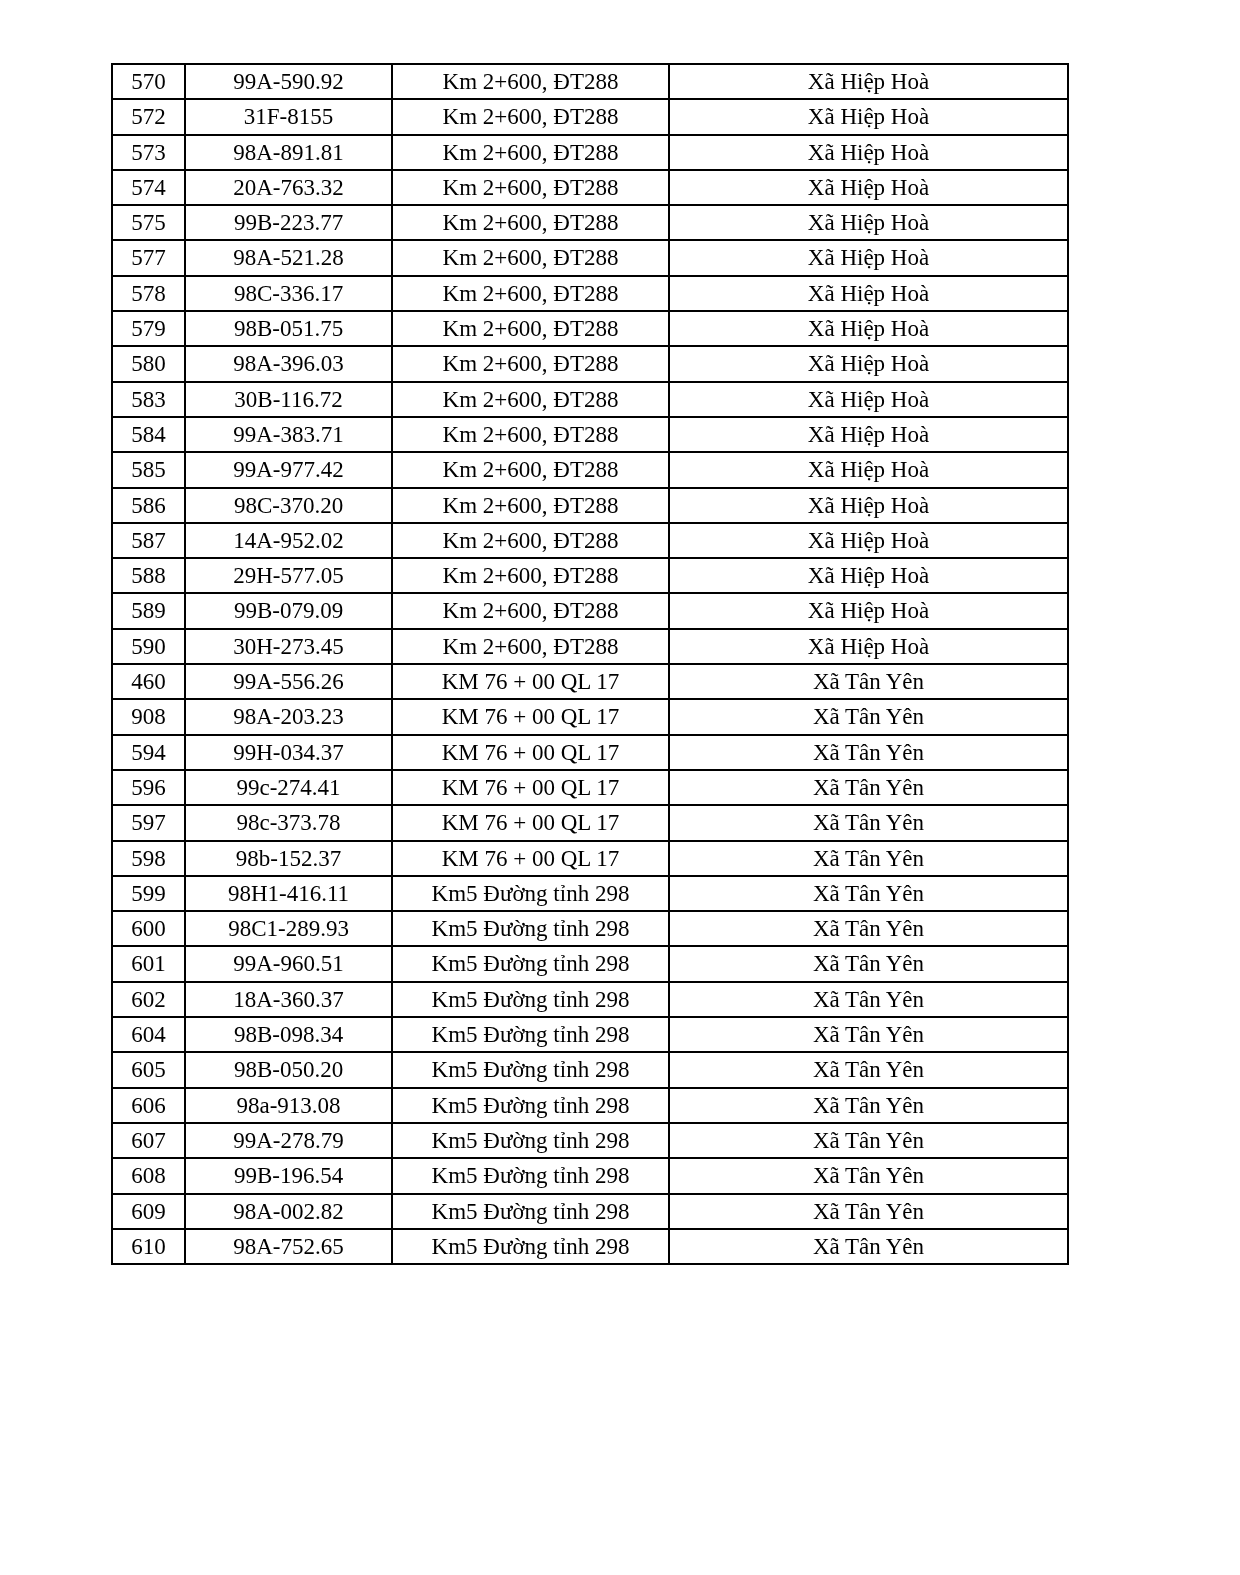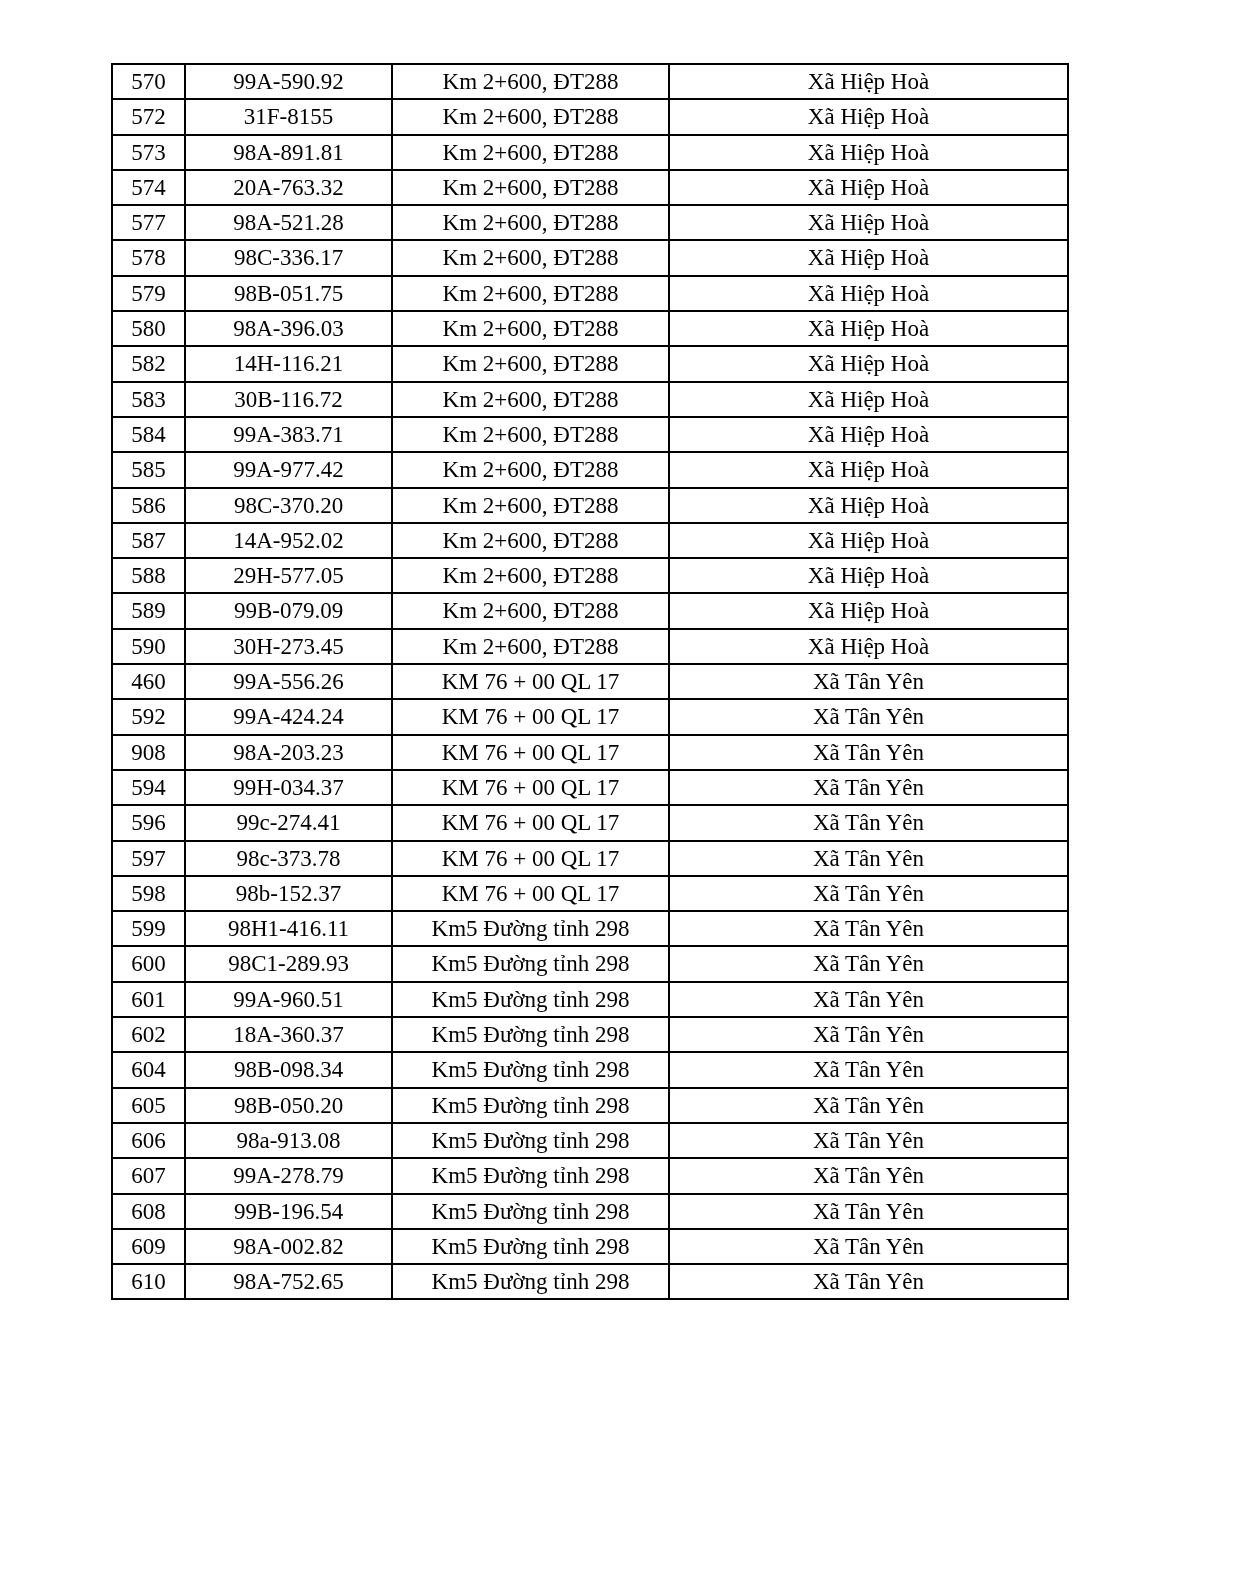--- a/index.html
+++ b/index.html
@@ -74,20 +74,26 @@
     <td>Km 2+600, ĐT288</td>
     <td>Xã Hiệp Hoà</td>
   </tr>
         <tr>
     <td>574</td>
     <td>20A-763.32</td>
     <td>Km 2+600, ĐT288</td>
     <td>Xã Hiệp Hoà</td>
   </tr>
         <tr>
+    <td>575</td>
+    <td>99B-223.77</td>
+    <td>Km 2+600, ĐT288</td>
+    <td>Xã Hiệp Hoà</td>
+  </tr>
+        <tr>
     <td>577</td>
     <td>98A-521.28</td>
     <td>Km 2+600, ĐT288</td>
     <td>Xã Hiệp Hoà</td>
   </tr>
         <tr>
     <td>578</td>
     <td>98C-336.17</td>
     <td>Km 2+600, ĐT288</td>
     <td>Xã Hiệp Hoà</td>
@@ -98,26 +104,20 @@
     <td>Km 2+600, ĐT288</td>
     <td>Xã Hiệp Hoà</td>
   </tr>
         <tr>
     <td>580</td>
     <td>98A-396.03</td>
     <td>Km 2+600, ĐT288</td>
     <td>Xã Hiệp Hoà</td>
   </tr>
         <tr>
-    <td>582</td>
-    <td>14H-116.21</td>
-    <td>Km 2+600, ĐT288</td>
-    <td>Xã Hiệp Hoà</td>
-  </tr>
-        <tr>
     <td>583</td>
     <td>30B-116.72</td>
     <td>Km 2+600, ĐT288</td>
     <td>Xã Hiệp Hoà</td>
   </tr>
         <tr>
     <td>584</td>
     <td>99A-383.71</td>
     <td>Km 2+600, ĐT288</td>
     <td>Xã Hiệp Hoà</td>
@@ -154,26 +154,20 @@
   </tr>
         <tr>
     <td>590</td>
     <td>30H-273.45</td>
     <td>Km 2+600, ĐT288</td>
     <td>Xã Hiệp Hoà</td>
   </tr>
         <tr>
     <td>460</td>
     <td>99A-556.26</td>
-    <td>KM 76 + 00 QL 17</td>
-    <td>Xã Tân Yên</td>
-  </tr>
-        <tr>
-    <td>592</td>
-    <td>99A-424.24</td>
     <td>KM 76 + 00 QL 17</td>
     <td>Xã Tân Yên</td>
   </tr>
         <tr>
     <td>908</td>
     <td>98A-203.23</td>
     <td>KM 76 + 00 QL 17</td>
     <td>Xã Tân Yên</td>
   </tr>
         <tr>

